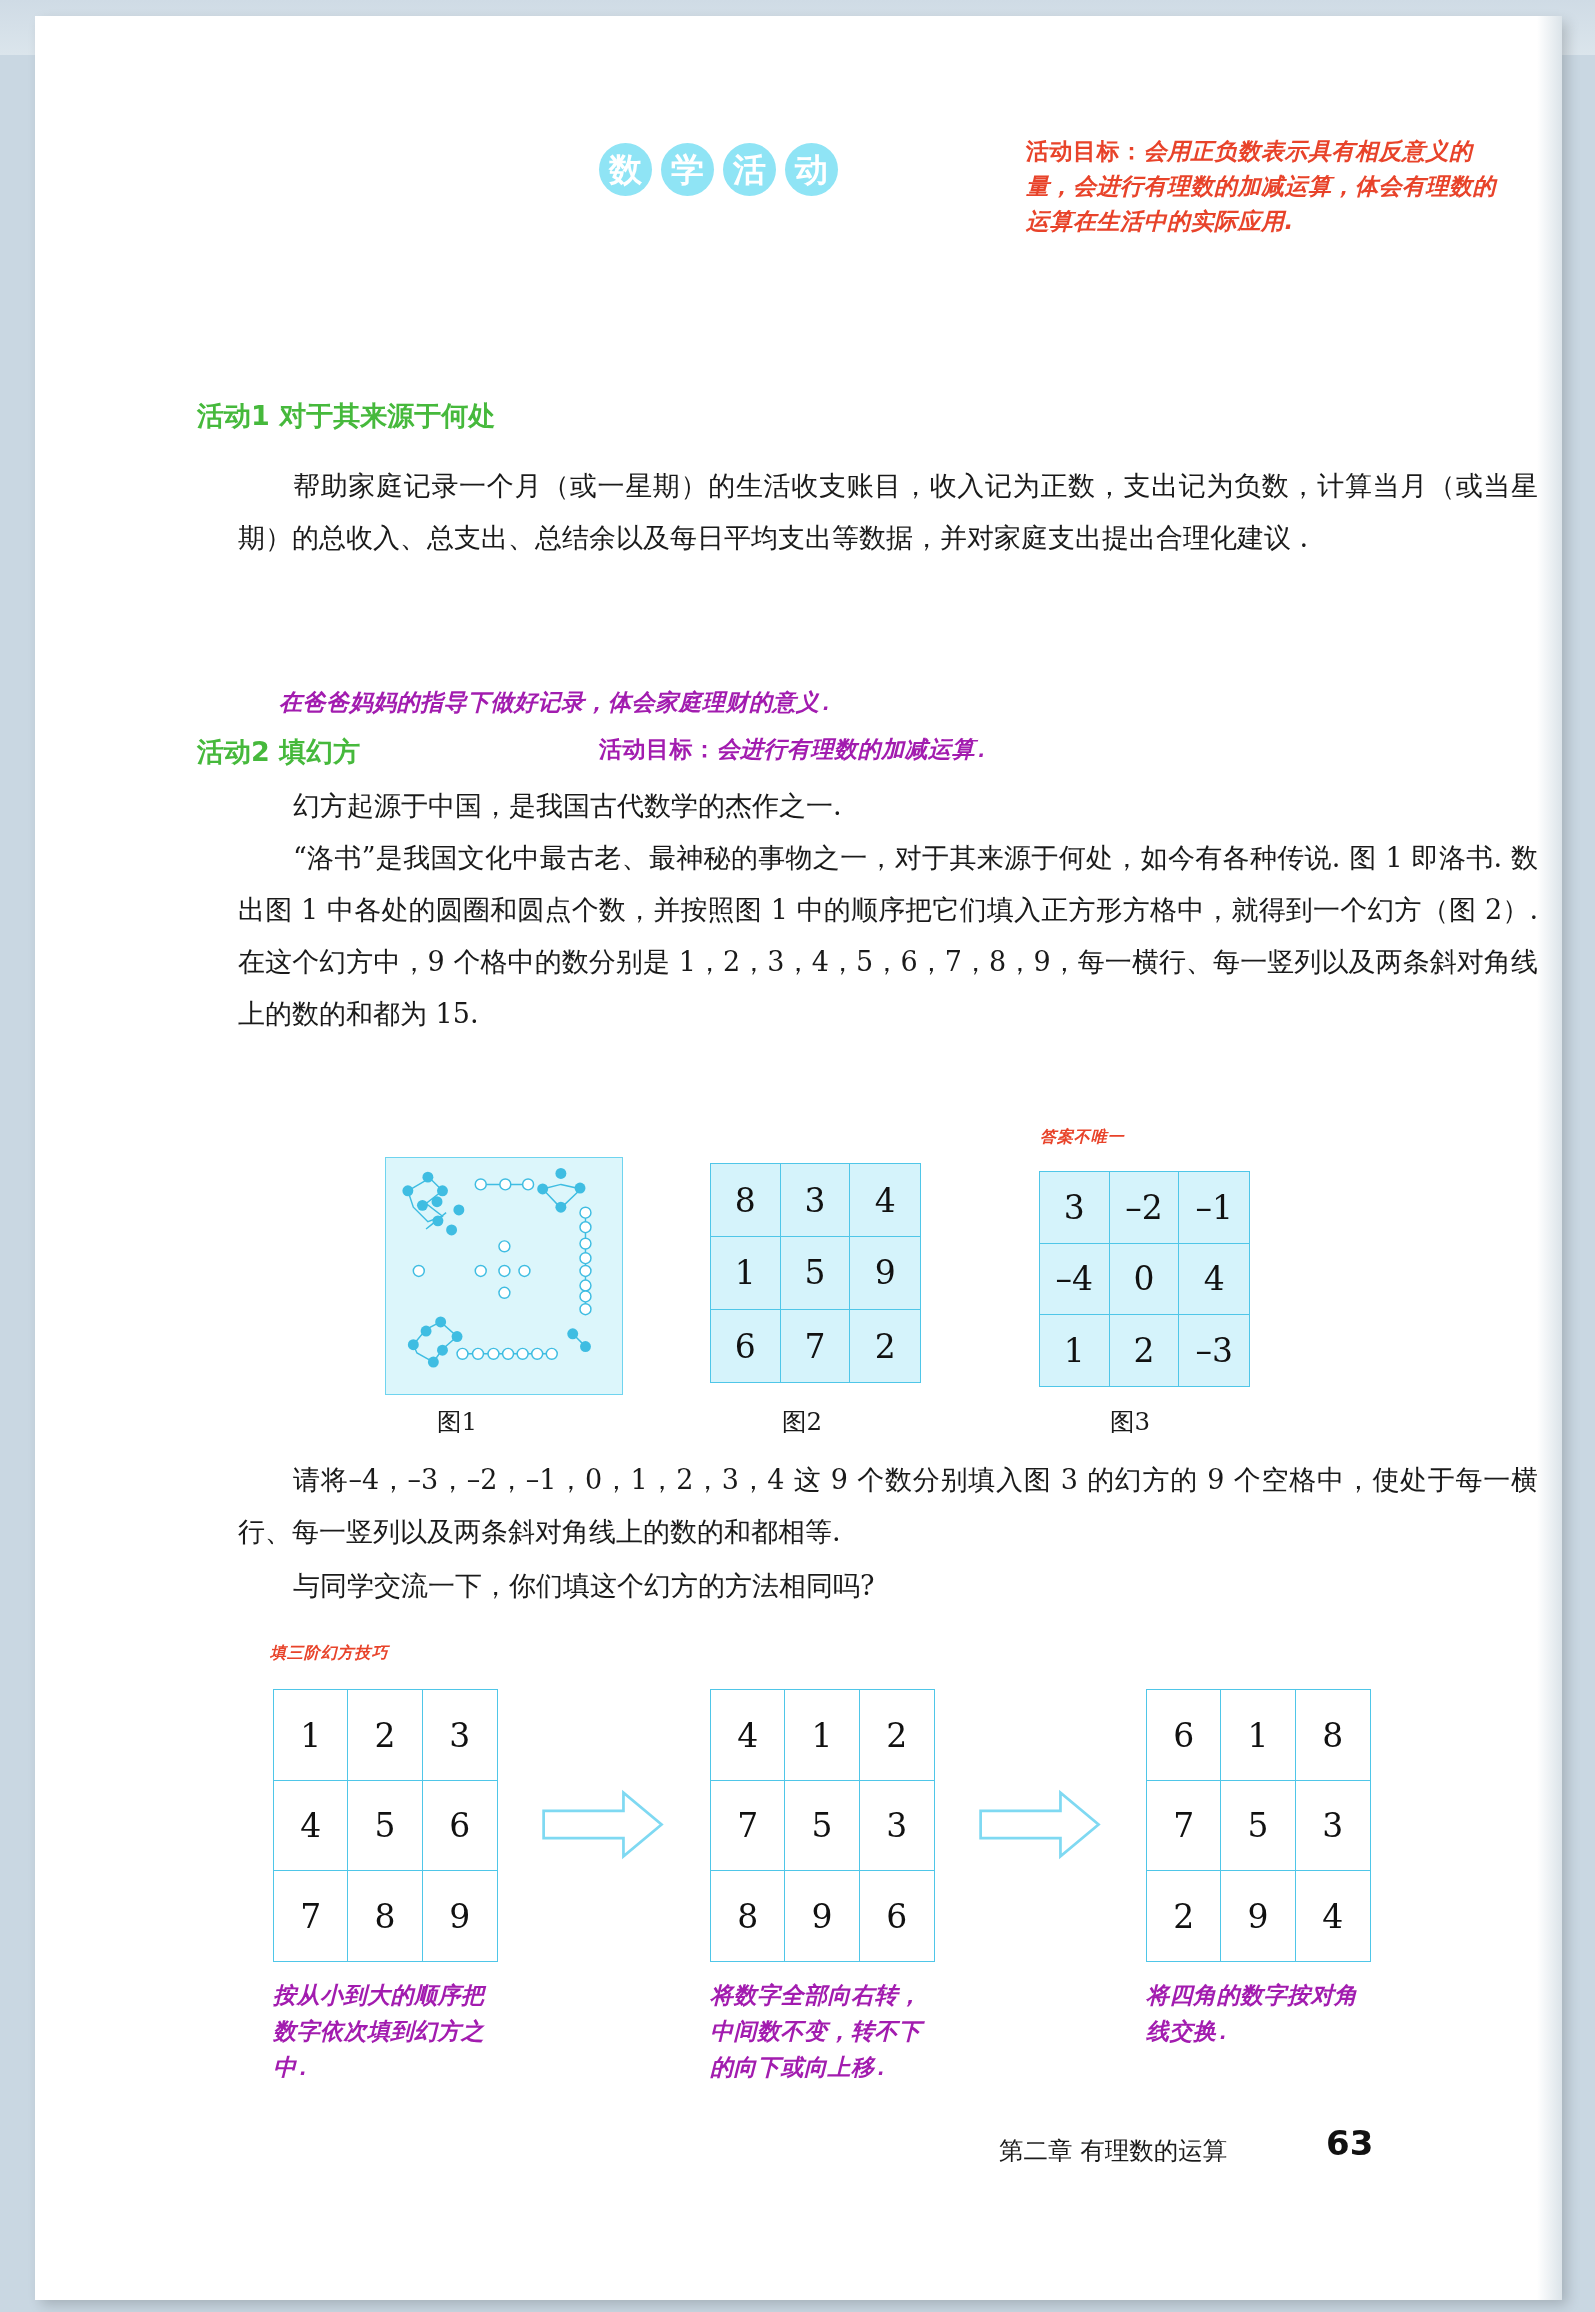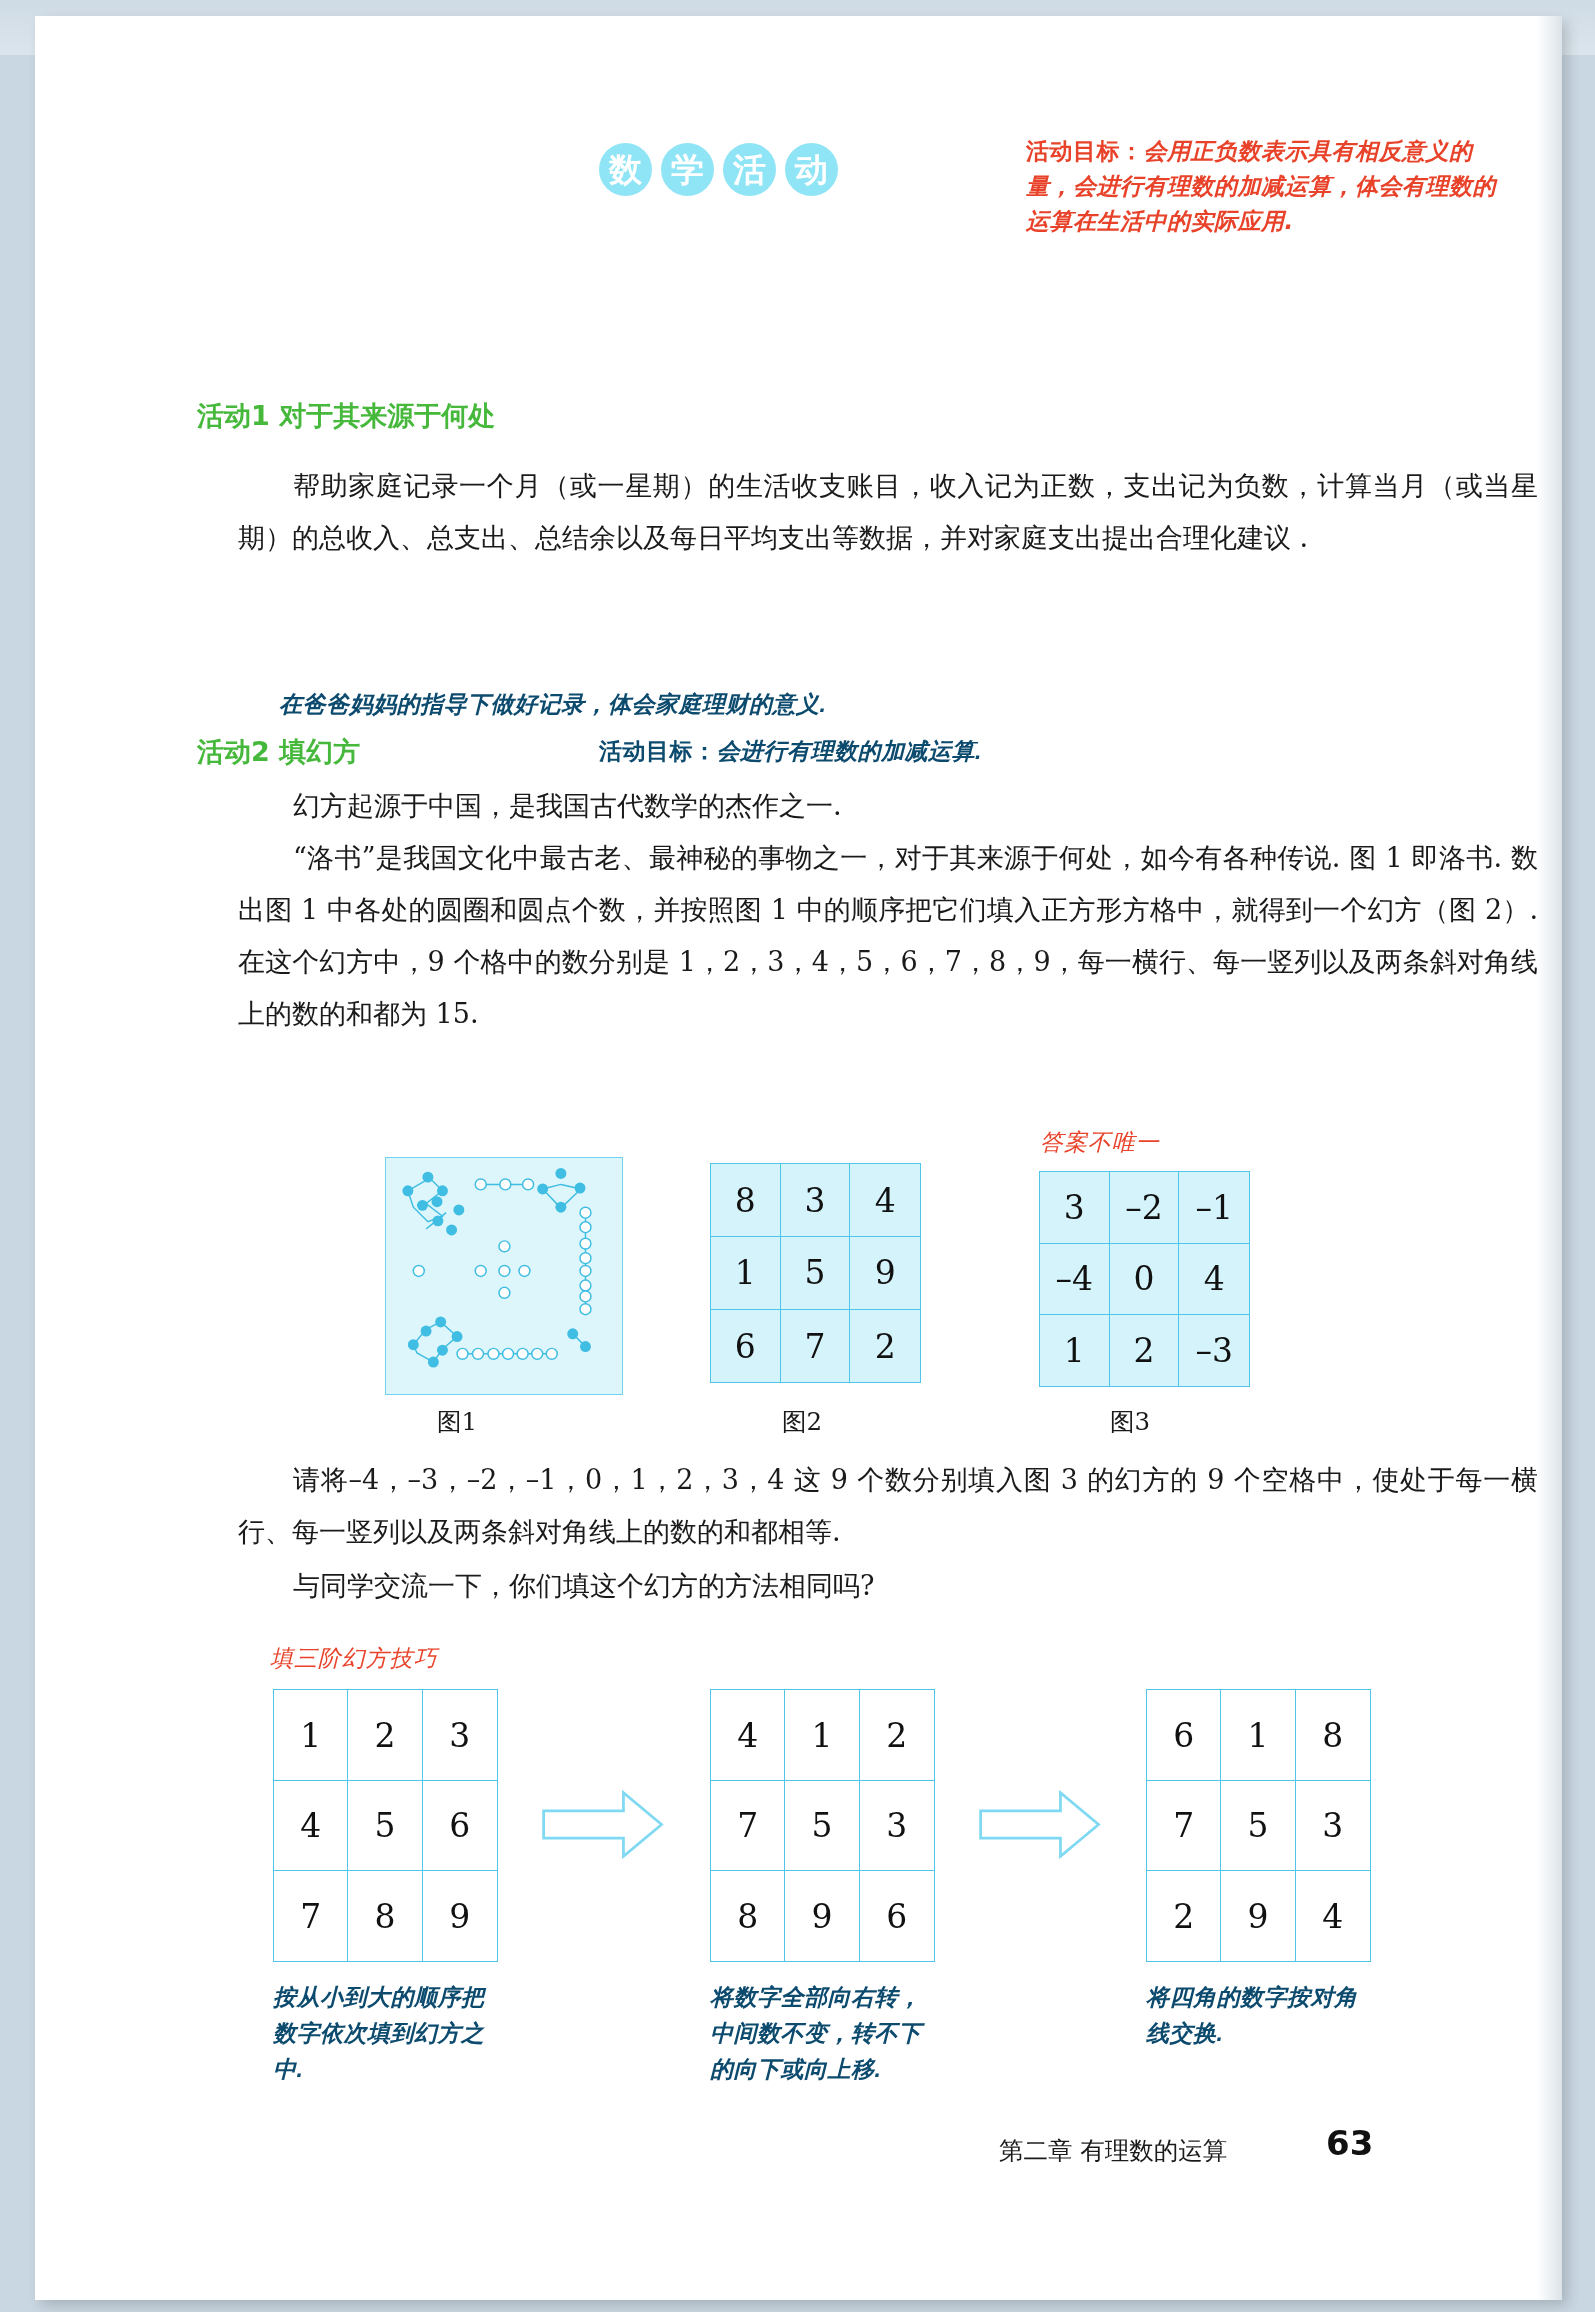--- a/index.html
+++ b/index.html
@@ -58,23 +58,23 @@
   }
   .para{
     position:absolute;
     font-size:27px;line-height:52px;color:#1a1a1a;
     text-align:justify;
     font-family:"DejaVu Serif","Liberation Serif",serif;
   }
   .indent{text-indent:55px;margin-left:41px;}
   .redhand{
     position:absolute;
-    color:#0c4a6e;
+    color:#a21caf;
     font-size:23px;line-height:1.55;
-    font-family:Liberation Sans, sans-serif;
+    font-family:Liberation Mono, monospace;
     font-style:italic;font-weight:600;letter-spacing:0.5px;
   }
   .redhand .lead{font-weight:bold;font-style:normal;}
 
   
   .fig1{
     position:absolute;left:350px;top:1141px;width:238px;height:238px;
     background:#dcf6fb;border:1.8px solid #6fd4ef;box-sizing:border-box;
   }
   .fig1 svg{display:block;}
@@ -96,23 +96,23 @@
   .filled .cell{background:#d5f3fb;}
   .red-num{color:#d8342a;}
   .blue-num{color:#36b7e0;}
   .black-num{color:#111;}
 
   .caption{
     position:absolute;font-size:24.5px;color:#1a1a1a;
     font-family:"DejaVu Serif","Liberation Serif",serif;
   }
   .ans-note{
-    position:absolute;color:#e8432a;font-size:23px;
-    font-family:"DejaVu Sans","Liberation Sans",sans-serif;
-    font-style:italic;font-weight:400;letter-spacing:0.9px;
+    position:absolute;color:#e8432a;font-size:16px;
+    font-family:"DejaVu Sans","Liberation Sans",sans-serif;
+    font-style:italic;font-weight:700;letter-spacing:0.9px;
   }
 
   
   .arrow{position:absolute;}
 
   
   .footer{
     position:absolute;left:964px;top:2118px;
     font-size:24.5px;color:#1a1a1a;white-space:nowrap;
     font-family:"DejaVu Serif","Liberation Serif",serif;

